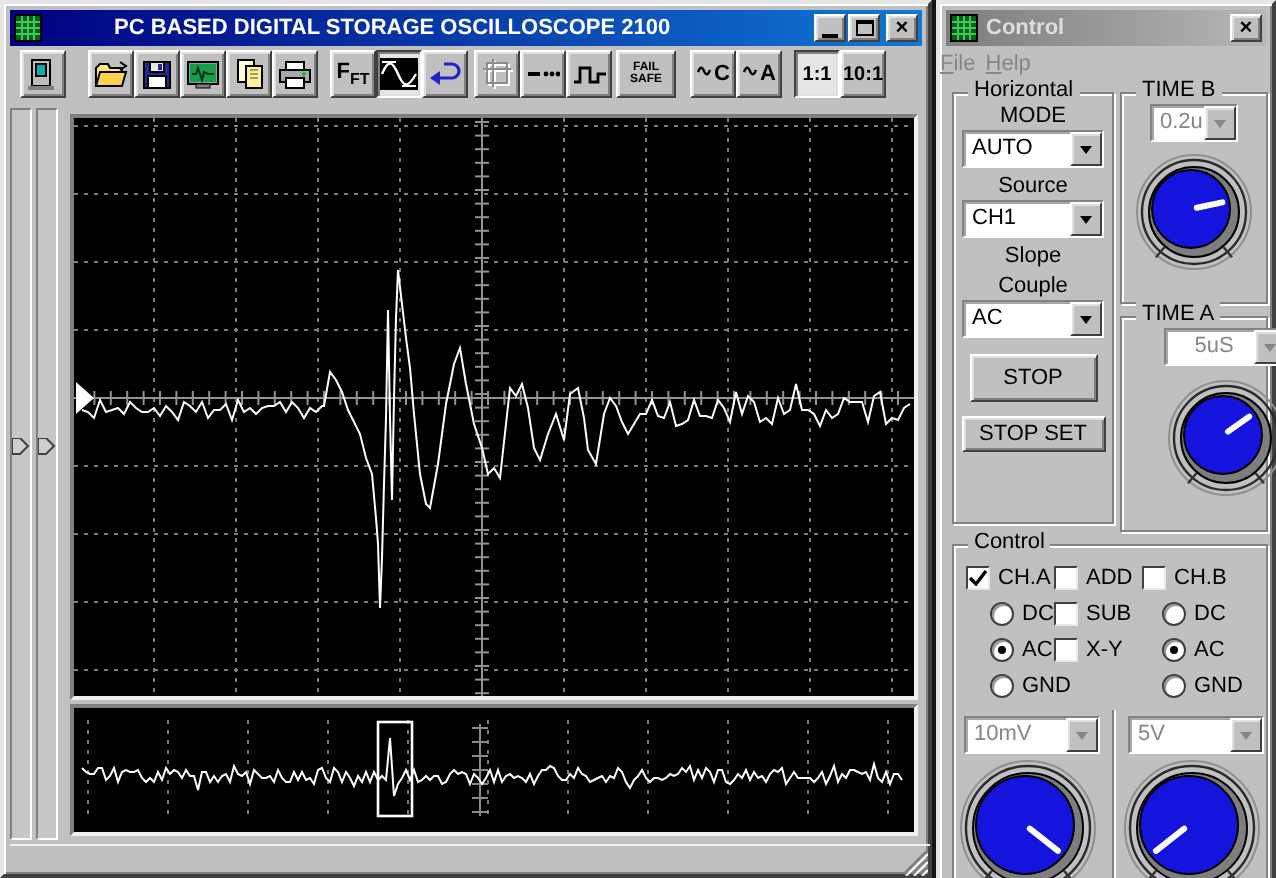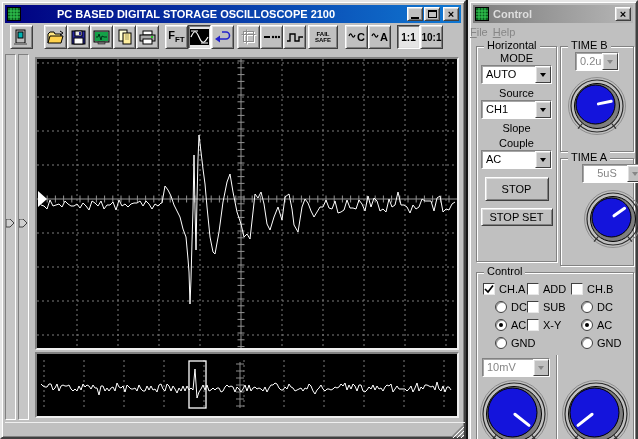--- a/index.html
+++ b/index.html
@@ -555,20 +555,28 @@
           </div>
           <div class="vdivider" style="left:79px;top:82px;height:94px;"></div>
           <div style="position:absolute;left:4px;top:84px;width:70px;">
             <div class="combo disabled" style="width:68px;margin:1px auto 0;">
               <span class="val">10mV</span>
               <span class="dbtn">
                 <span class="arr"></span>
               </span>
             </div>
           </div>
+          <div style="position:absolute;left:86px;top:84px;width:70px;">
+            <div class="combo disabled" style="width:68px;margin:1px auto 0;">
+              <span class="val">5V</span>
+              <span class="dbtn">
+                <span class="arr"></span>
+              </span>
+            </div>
+          </div>
           <div style="position:absolute;left:2px;top:106px;"><svg width="70" height="70" style="display:inline-block">
               <circle cx="35" cy="35" r="33.5" fill="none" stroke="#8f8f8f" stroke-width="1"></circle>
               <circle cx="35" cy="35" r="31" fill="none" stroke="#2a2a2a" stroke-width="1.2"></circle>
               <line x1="53.0" y1="56.4" x2="57.2" y2="61.4" stroke="#303030" stroke-width="1.2"></line>
               <line x1="17.0" y1="56.4" x2="12.8" y2="61.4" stroke="#303030" stroke-width="1.2"></line>
               <circle cx="35" cy="35" r="27.5" fill="#7e7e7e" stroke="#000" stroke-width="1"></circle>
               <circle cx="33.5" cy="33.5" r="24.5" fill="#1414dc" stroke="#000" stroke-width="1"></circle>
               <line x1="35.9" y1="35.3" x2="50.0" y2="46.4" stroke="#fff" stroke-width="3" stroke-linecap="round"></line>
             </svg></div>
           <div style="position:absolute;left:84px;top:106px;"><svg width="70" height="70" style="display:inline-block">

